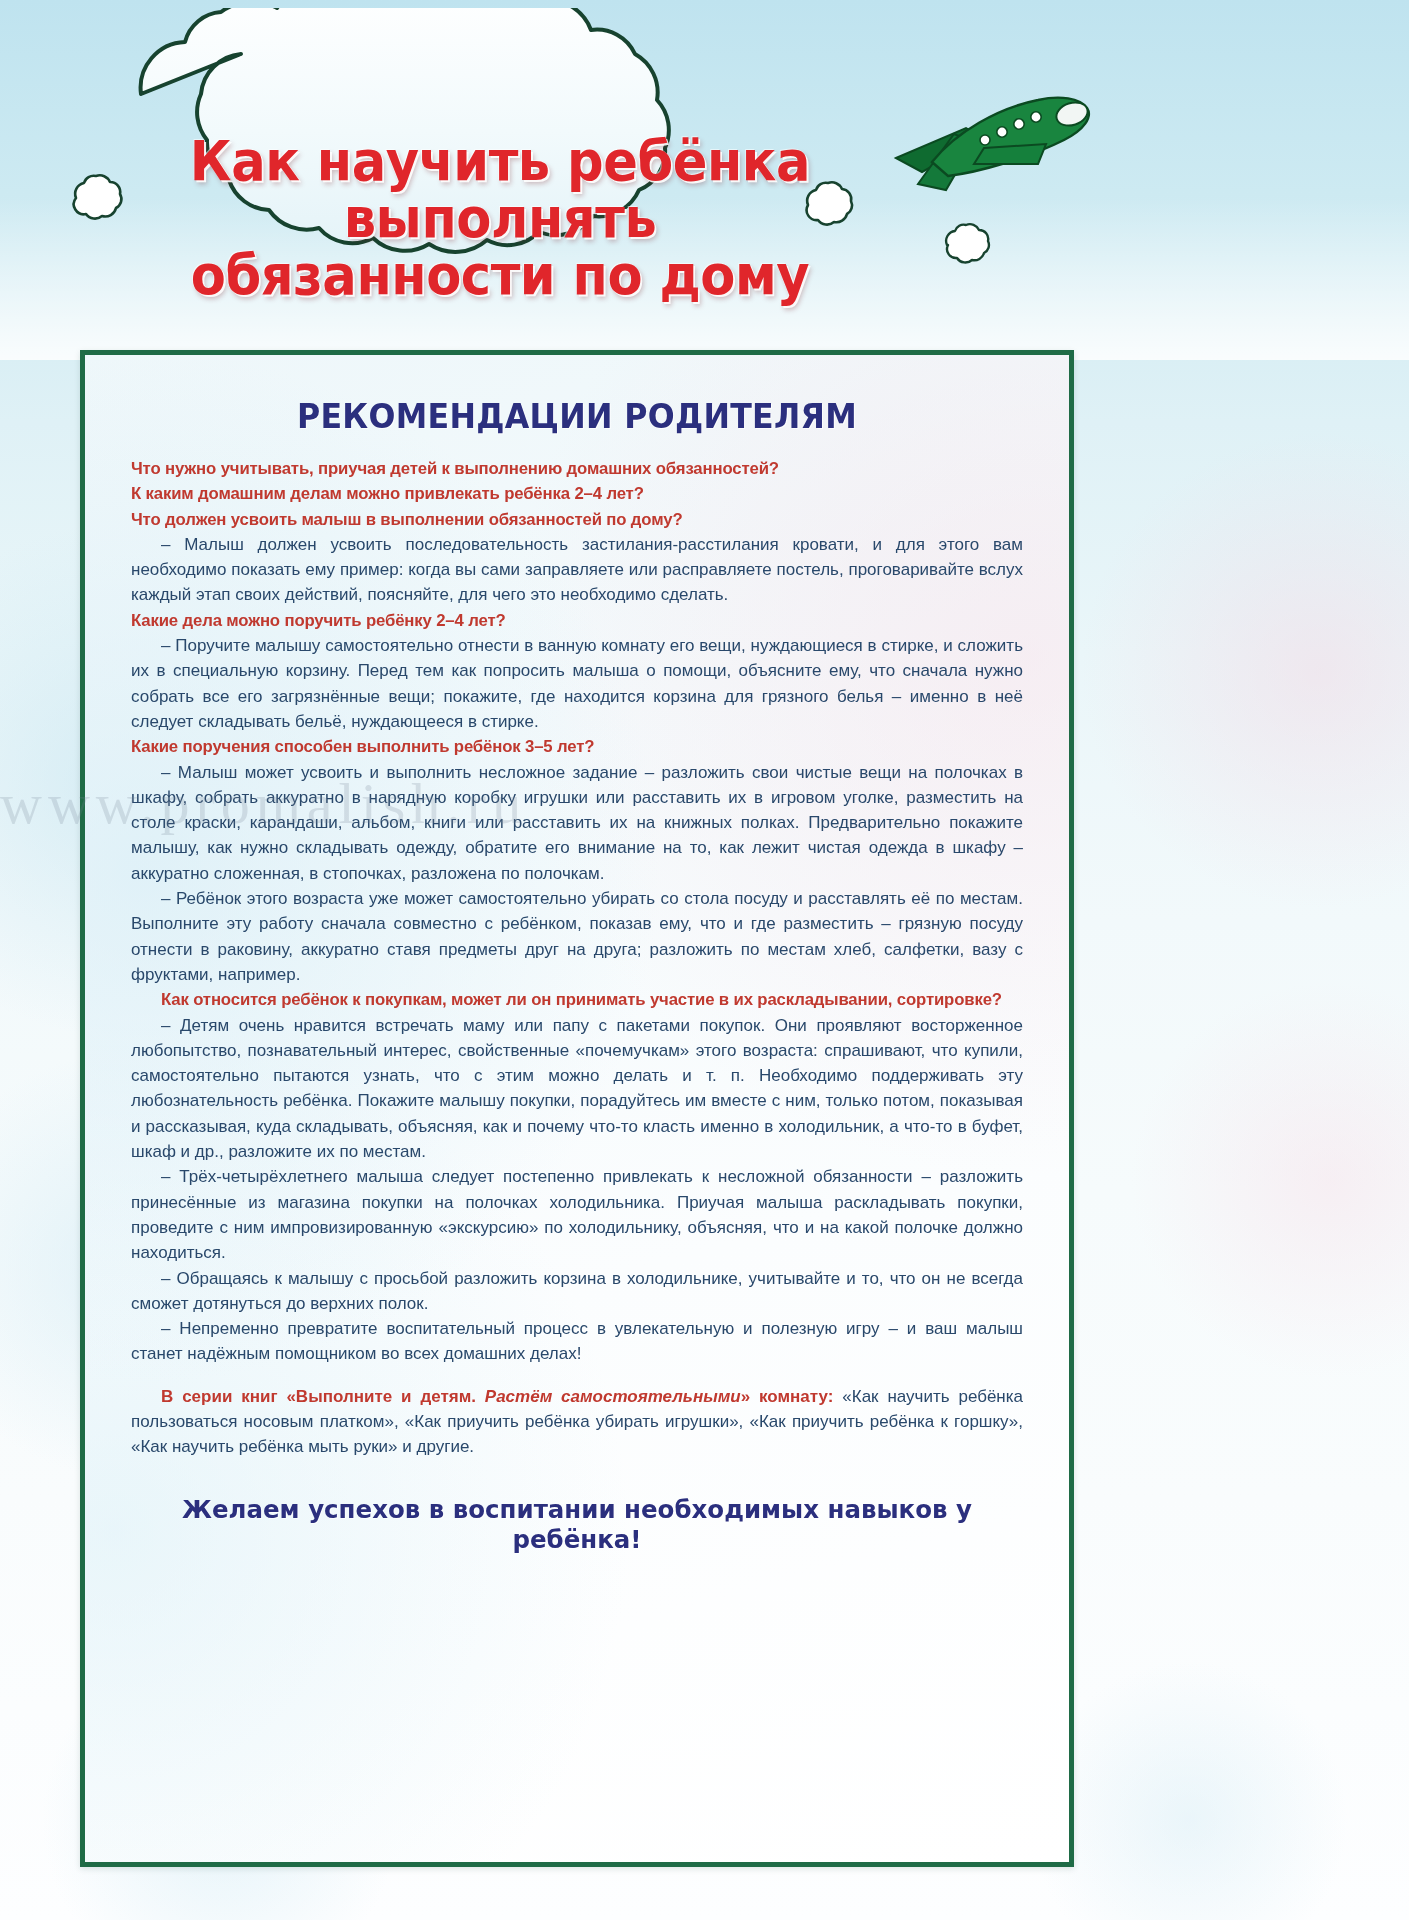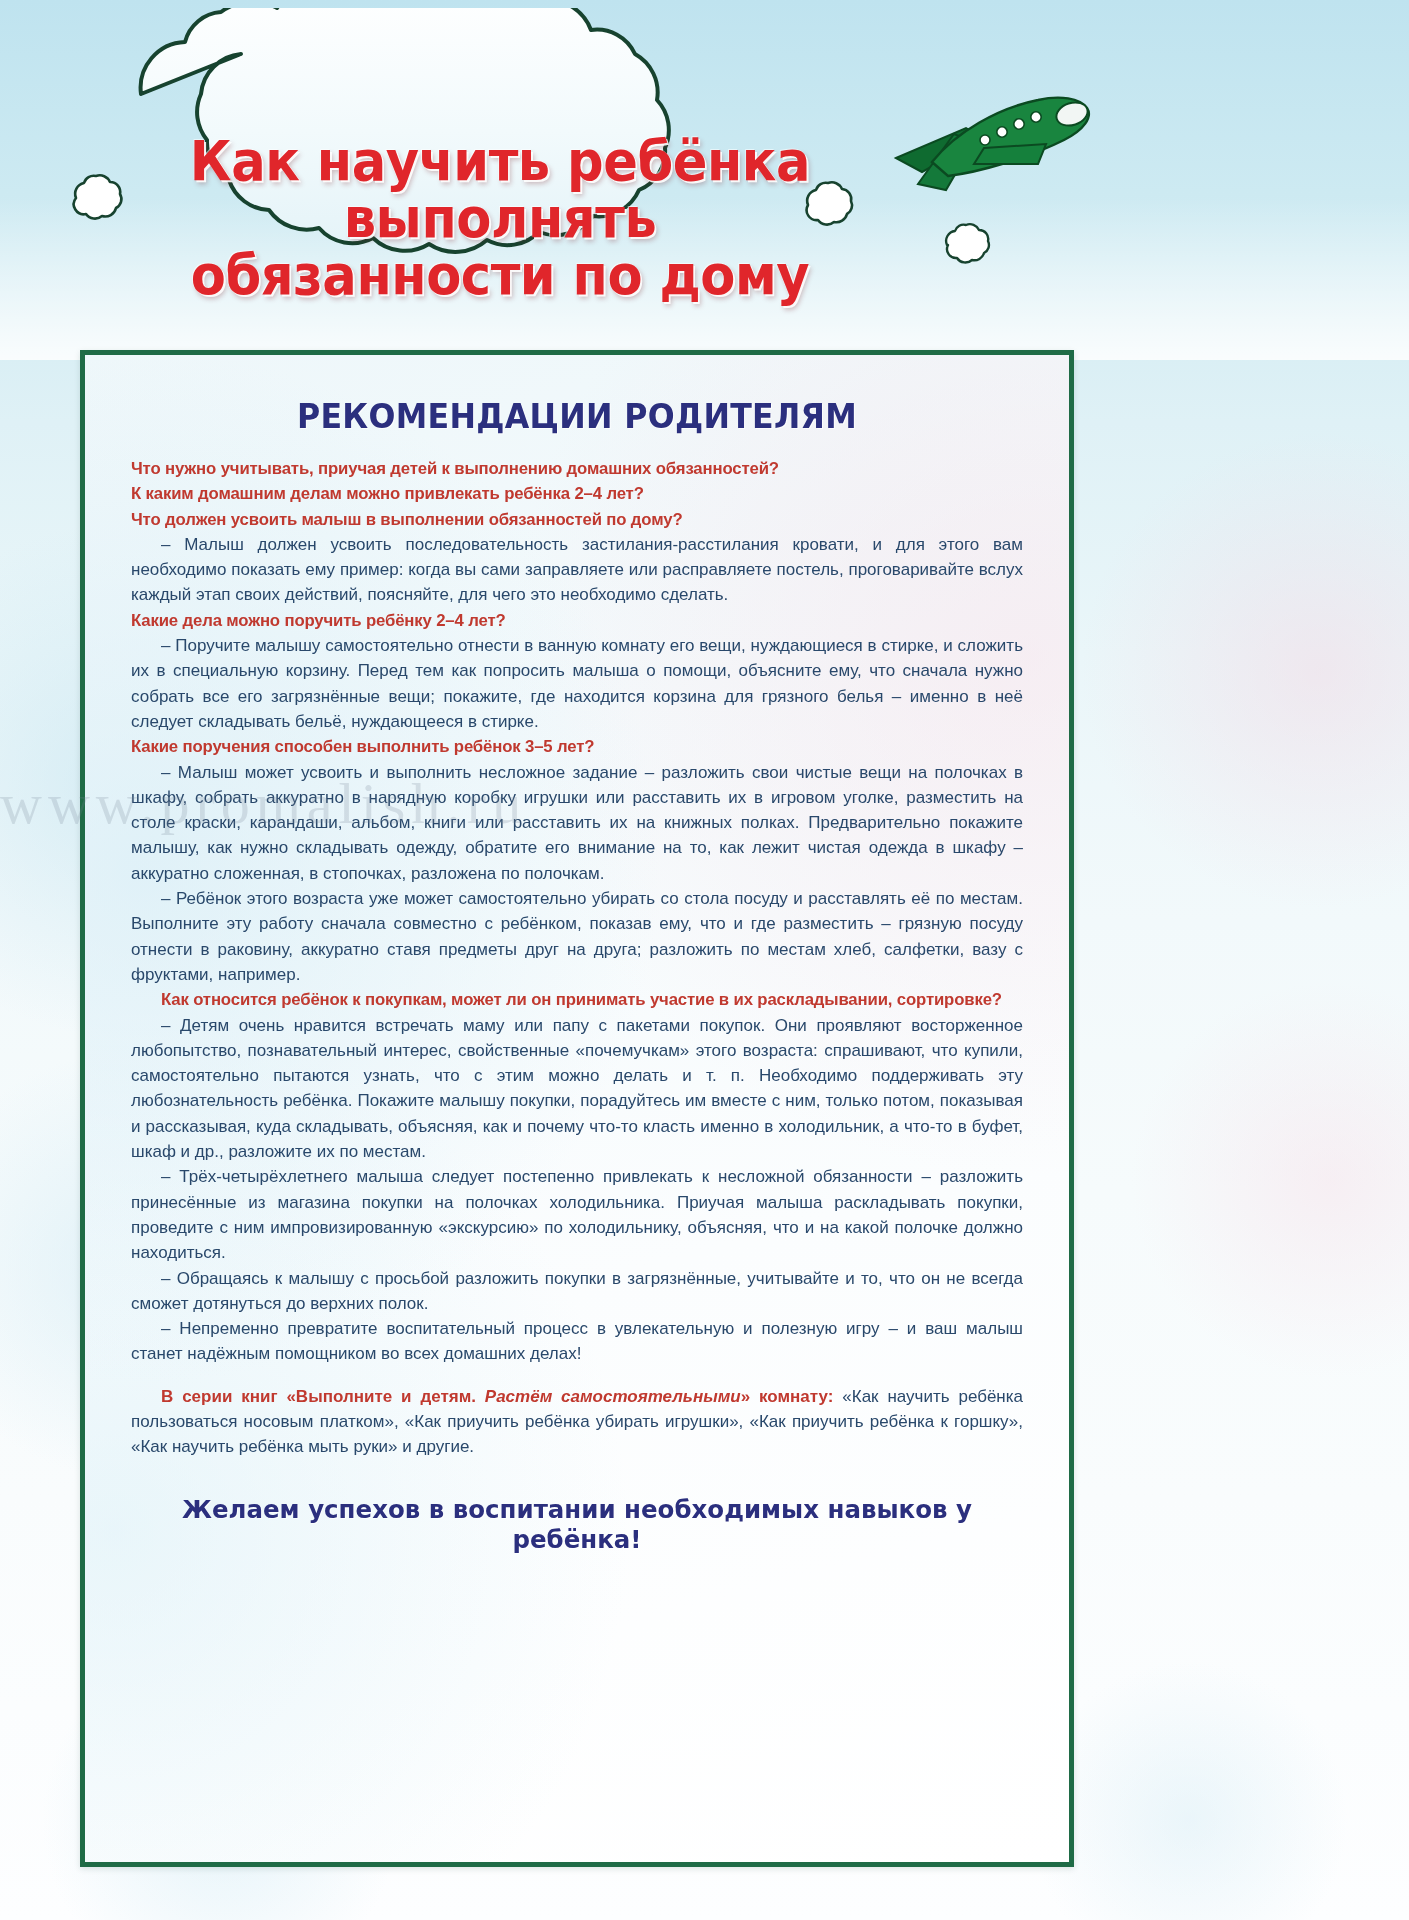--- a/index.html
+++ b/index.html
@@ -317,21 +317,21 @@
           <p class="q">Что должен усвоить малыш в выполнении обязанностей по дому?</p>
           <p class="a">– Малыш должен усвоить последовательность застилания-расстилания кровати, и для этого вам необходимо показать ему пример: когда вы сами заправляете или расправляете постель, проговаривайте вслух каждый этап своих действий, поясняйте, для чего это необходимо сделать.</p>
           <p class="q">Какие дела можно поручить ребёнку 2–4 лет?</p>
           <p class="a">– Поручите малышу самостоятельно отнести в ванную комнату его вещи, нуждающиеся в стирке, и сложить их в специальную корзину. Перед тем как попросить малыша о помощи, объясните ему, что сначала нужно собрать все его загрязнённые вещи; покажите, где находится корзина для грязного белья – именно в неё следует складывать бельё, нуждающееся в стирке.</p>
           <p class="q">Какие поручения способен выполнить ребёнок 3–5 лет?</p>
           <p class="a">– Малыш может усвоить и выполнить несложное задание – разложить свои чистые вещи на полочках в шкафу, собрать аккуратно в нарядную коробку игрушки или расставить их в игровом уголке, разместить на столе краски, карандаши, альбом, книги или расставить их на книжных полках. Предварительно покажите малышу, как нужно складывать одежду, обратите его внимание на то, как лежит чистая одежда в шкафу – аккуратно сложенная, в стопочках, разложена по полочкам.</p>
           <p class="a">– Ребёнок этого возраста уже может самостоятельно убирать со стола посуду и расставлять её по местам. Выполните эту работу сначала совместно с ребёнком, показав ему, что и где разместить – грязную посуду отнести в раковину, аккуратно ставя предметы друг на друга; разложить по местам хлеб, салфетки, вазу с фруктами, например.</p>
           <p class="q wide">Как относится ребёнок к покупкам, может ли он принимать участие в их раскладывании, сортировке?</p>
           <p class="a">– Детям очень нравится встречать маму или папу с пакетами покупок. Они проявляют восторженное любопытство, познавательный интерес, свойственные «почемучкам» этого возраста: спрашивают, что купили, самостоятельно пытаются узнать, что с этим можно делать и т. п. Необходимо поддерживать эту любознательность ребёнка. Покажите малышу покупки, порадуйтесь им вместе с ним, только потом, показывая и рассказывая, куда складывать, объясняя, как и почему что-то класть именно в холодильник, а что-то в буфет, шкаф и др., разложите их по местам.</p>
           <p class="a">– Трёх-четырёхлетнего малыша следует постепенно привлекать к несложной обязанности – разложить принесённые из магазина покупки на полочках холодильника. Приучая малыша раскладывать покупки, проведите с ним импровизированную «экскурсию» по холодильнику, объясняя, что и на какой полочке должно находиться.</p>
-          <p class="a">– Обращаясь к малышу с просьбой разложить покупки в загрязнённые, учитывайте и то, что он не всегда сможет дотянуться до верхних полок.</p>
+          <p class="a">– Обращаясь к малышу с просьбой разложить корзина в холодильнике, учитывайте и то, что он не всегда сможет дотянуться до верхних полок.</p>
           <p class="a">– Непременно превратите воспитательный процесс в увлекательную и полезную игру – и ваш малыш станет надёжным помощником во всех домашних делах!</p>
         </div>
 
       <p class="body series" id="series-para"><b>В серии книг «Выполните и детям. </b><b class="ital">Растём самостоятельными</b><b>» комнату:</b><span> «Как научить ребёнка пользоваться носовым платком», «Как приучить ребёнка убирать игрушки», «Как приучить ребёнка к горшку», «Как научить ребёнка мыть руки» и другие.</span></p>
 
       <div class="footer-wish">Желаем успехов в воспитании необходимых навыков у ребёнка!</div>
     </div>
   </div>
 
   <div class="watermark">www.promalish.ru</div>

